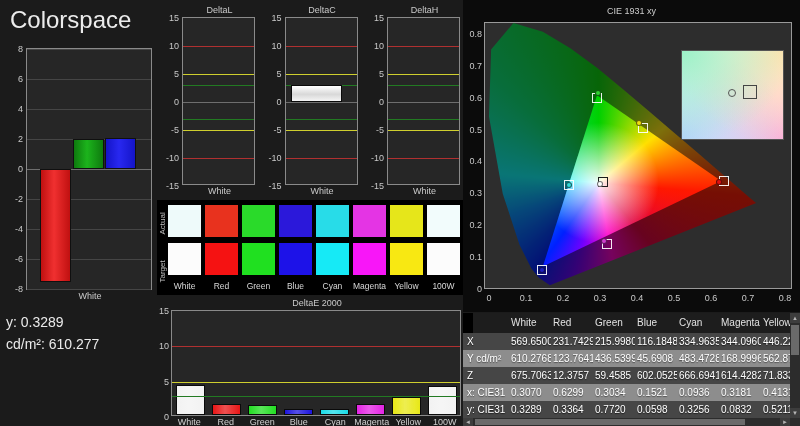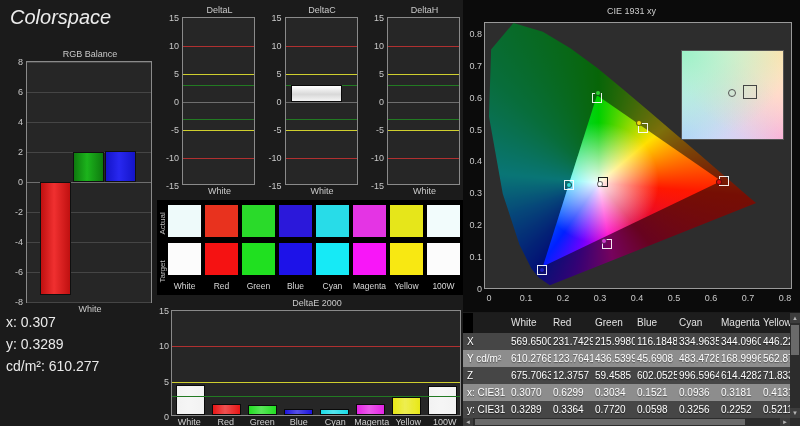--- a/index.html
+++ b/index.html
@@ -13,21 +13,21 @@
   .plot { position:relative; background:#262626; border:1px solid #8a8a8a; }
   .tick-label { position:absolute; font-size:9px; color:#c9c9c9; }
   .gridline { position:absolute; left:0; right:0; height:1px; background:#454545; }
   .limit-red    { position:absolute; left:0; right:0; height:1px; background:#b03030; }
   .limit-yellow { position:absolute; left:0; right:0; height:1px; background:#cfcf2e; }
   .limit-green  { position:absolute; left:0; right:0; height:1px; background:#227a22; }
   .limit-zero   { position:absolute; left:0; right:0; height:1px; background:#6e6e6e; }
   .xlabel { font-size:9px; color:#c9c9c9; text-align:center; height:12px; line-height:12px; }
 
   
-  #page-title { left:10px; top:6px; font-size:20px; color:#ececec;font-style:italic; }
+  #page-title { left:10px; top:6px; font-size:24px; color:#ececec; }
   #rgb-chart { left:6px; top:48px; width:148px; }
   #rgb-body { display:flex; }
   #rgb-ylabels { position:relative; width:20px; height:242px; }
   #rgb-plot { width:126px; height:242px; }
   .rgb-bar { position:absolute; width:31px; border:1px solid #101010; }
   #current-reading { left:6px; top:311px; width:150px; }
   #current-reading h2 { font-size:17px; font-weight:bold; color:#f2f2f2; margin-bottom:4px; }
   .reading-line { font-size:14px; color:#eaeaea; line-height:22px; }
 
   
@@ -110,21 +110,20 @@
     color:rgba(215,215,215,.92); text-shadow:1px 1px 1px rgba(0,0,0,.6); }
 </style>
 </head>
 <body>
 
 <div id="stage">
 
   <div class="abs" id="page-title">Colorspace</div>
 
   <div class="abs" id="rgb-chart">
-    <div class="chart-title" style="padding-left:20px;">RGB Balance</div>
     <div id="rgb-body">
       <div id="rgb-ylabels">
           <div class="tick-label" style="right: 3px; top: -4px;">8</div>
           <div class="tick-label" style="right: 3px; top: 26px;">6</div>
           <div class="tick-label" style="right: 3px; top: 56px;">4</div>
           <div class="tick-label" style="right: 3px; top: 86px;">2</div>
           <div class="tick-label" style="right: 3px; top: 116px;">0</div>
           <div class="tick-label" style="right: 3px; top: 146px;">-2</div>
           <div class="tick-label" style="right: 3px; top: 176px;">-4</div>
           <div class="tick-label" style="right: 3px; top: 206px;">-6</div>
@@ -142,21 +141,20 @@
           <div class="gridline" style="top: 240px;"></div>
           <div class="rgb-bar" style="left: 13px; top: 120px; height: 112.5px; background: linear-gradient(90deg, rgb(192, 16, 16), rgb(240, 48, 48) 45%, rgb(192, 16, 16));"></div>
           <div class="rgb-bar" style="left: 46px; top: 90px; height: 30px; background: linear-gradient(90deg, rgb(14, 122, 14), rgb(28, 180, 28) 45%, rgb(14, 122, 14));"></div>
           <div class="rgb-bar" style="left: 78px; top: 88.5px; height: 31.5px; background: linear-gradient(90deg, rgb(20, 20, 200), rgb(40, 40, 240) 45%, rgb(20, 20, 200));"></div>
         </div>
     </div>
     <div class="xlabel" style="padding-left:20px;">White</div>
   </div>
 
   <div class="abs" id="current-reading">
-    <div class="reading-line">x: 0.307</div>
     <div class="reading-line">y: 0.3289</div>
     <div class="reading-line">cd/m²: 610.277</div>
   </div>
 
   <div class="abs" id="delta-row">
       <div class="dchart">
         <div class="chart-title" style="padding-left: 22px;">DeltaL</div>
         <div class="body">
           <div class="ylab">
             <div class="tick-label" style="right: 3px; top: -4px;">15</div>
@@ -398,42 +396,42 @@
           <div class="tcell">483.4728</div>
           <div class="tcell">168.9996</div>
           <div class="tcell">562.8711</div>
         </div>
         <div class="trow odd">
           <div class="tcell rowlab">Z</div>
           <div class="tcell">675.7063</div>
           <div class="tcell">12.3757</div>
           <div class="tcell">59.4585</div>
           <div class="tcell">602.0525</div>
-          <div class="tcell">996.5964</div>
+          <div class="tcell">666.6941</div>
           <div class="tcell">614.4282</div>
           <div class="tcell">71.8339</div>
         </div>
         <div class="trow even">
           <div class="tcell rowlab">x: CIE31</div>
           <div class="tcell">0.3070</div>
           <div class="tcell">0.6299</div>
           <div class="tcell">0.3034</div>
           <div class="tcell">0.1521</div>
           <div class="tcell">0.0936</div>
           <div class="tcell">0.3181</div>
           <div class="tcell">0.4131</div>
         </div>
         <div class="trow odd">
           <div class="tcell rowlab">y: CIE31</div>
           <div class="tcell">0.3289</div>
           <div class="tcell">0.3364</div>
           <div class="tcell">0.7720</div>
           <div class="tcell">0.0598</div>
           <div class="tcell">0.3256</div>
-          <div class="tcell">0.2252</div>
+          <div class="tcell">0.0832</div>
           <div class="tcell">0.5211</div>
         </div>
       </div>
     <div id="corner-box"></div>
     <div class="vscroll">
       <div class="scroll-btn" style="top:0;">▲</div>
       <div class="scroll-thumb" style="left:1px; width:8px; top:12px; height:30px;"></div>
       <div class="scroll-btn" style="bottom:0;">▼</div>
     </div>
     <div class="hscroll">

